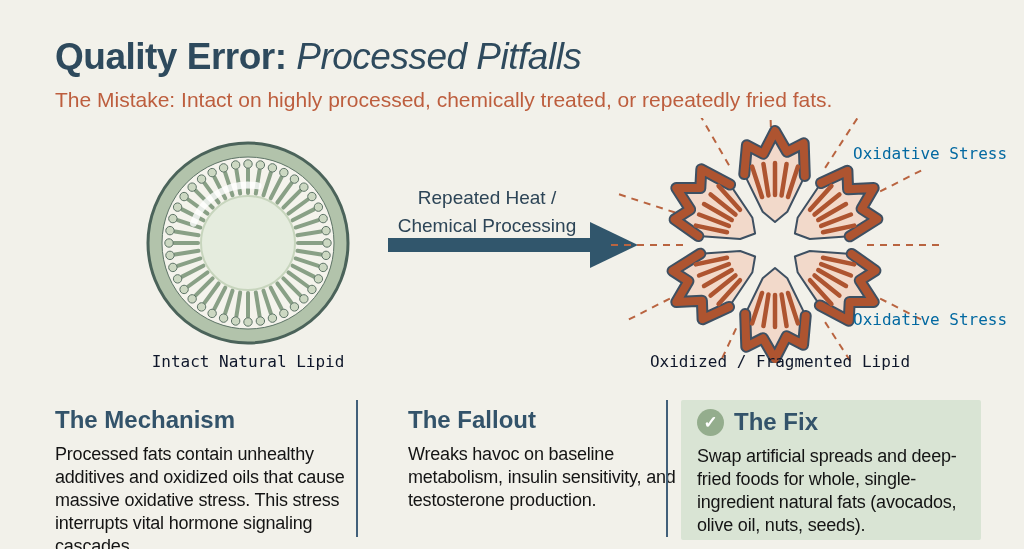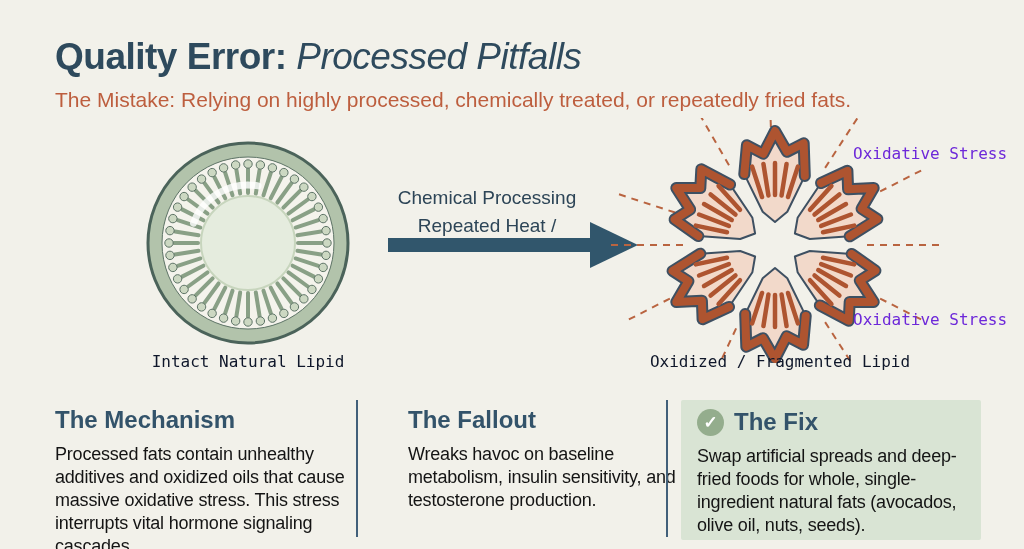--- a/index.html
+++ b/index.html
@@ -12,21 +12,21 @@
   
   .title{left:55px;top:36px;font-size:37px;letter-spacing:-0.5px;color:#2e4a5d;white-space:nowrap;}
   .title .b{font-weight:bold;text-align:right;}
   .title .r{font-weight:normal;font-style:italic;}
   .subtitle{left:55px;top:88px;font-size:21px;color:#bd5e3e;font-weight:500;white-space:nowrap;}
   
   .mono{font-family:"DejaVu Sans Mono","Liberation Mono",monospace;}
   .lipid-label{top:352px;font-size:16px;color:#0f172a;text-align:center;}
   #left-label{left:123px;width:250px;}
   #right-label{left:615px;width:330px;}
-  .stress{font-size:16px;color:#6d28d9;white-space:nowrap;}
+  .stress{font-size:16px;color:#0369a1;white-space:nowrap;}
   #stress-top{left:853px;top:144px;}
   #stress-bottom{left:853px;top:310px;}
   .arrow-text{left:372px;top:184px;width:230px;text-align:center;font-size:19px;line-height:28px;color:#2d4557;font-weight:500;}
   
   .col-heading{font-size:24px;color:#33536a;font-weight:700;}
   .col-body{font-size:18px;line-height:23px;color:#141414;margin-top:9px;letter-spacing:-0.2px;}
   #col-1{left:55px;top:406px;width:292px;}
   #col-2{left:376px;top:406px;width:292px;margin-left:32px;}
   #fix-panel{left:681px;top:400px;width:300px;height:140px;background:#d9e4d4;border-radius:2px;}
   #col-3{left:16px;top:8px;width:272px;position:absolute;}
@@ -36,21 +36,21 @@
   .fix-head{display:flex;align-items:center;gap:10px;}
   .check-circle{width:27px;height:27px;border-radius:50%;background:#94ad8d;color:#ffffff;
     display:flex;align-items:center;justify-content:center;font-size:17px;font-weight:bold;}
 </style>
 </head>
 <body>
 
 <div class="abs title">
   <span class="b">Quality Error:</span><span class="r"> Processed Pitfalls</span>
 </div>
-<div class="abs subtitle">The Mistake: Relying on highly processed, chemically treated, or repeatedly fried fats.</div>
+<div class="abs subtitle">The Mistake: Intact on highly processed, chemically treated, or repeatedly fried fats.</div>
 
 <svg id="left-lipid" class="abs" style="left:143px;top:138px;" width="210" height="210" viewBox="0 0 210 210">
     <circle cx="105" cy="105" r="100" fill="#b2c3ab" stroke="#4b635a" stroke-width="3"></circle>
     <circle cx="105" cy="105" r="86" fill="#f4f3ec" stroke="#5d7366" stroke-width="1"></circle>
     <line x1="179" y1="105" x2="155" y2="105" stroke="#89a086" stroke-width="4" stroke-linecap="round"></line>
     <circle cx="184" cy="105" r="4.2" fill="#ccd8c2" stroke="#5d7366" stroke-width="1"></circle>
     <line x1="178.08893720404018" y1="116.57615041297709" x2="154.3844170297569" y2="112.82172325201154" stroke="#89a086" stroke-width="4" stroke-linecap="round"></line>
     <circle cx="183.02737890701587" cy="117.35832273817823" r="4.2" fill="#ccd8c2" stroke="#5d7366" stroke-width="1"></circle>
     <line x1="175.37818220584137" y1="127.86725758374611" x2="152.55282581475768" y2="120.45084971874736" stroke="#89a086" stroke-width="4" stroke-linecap="round"></line>
     <circle cx="180.1334647873171" cy="129.41234255562085" r="4.2" fill="#ccd8c2" stroke="#5d7366" stroke-width="1"></circle>
@@ -127,22 +127,22 @@
     <line x1="175.37818220584137" y1="82.13274241625388" x2="152.55282581475768" y2="89.54915028125262" stroke="#89a086" stroke-width="4" stroke-linecap="round"></line>
     <circle cx="180.1334647873171" cy="80.58765744437913" r="4.2" fill="#ccd8c2" stroke="#5d7366" stroke-width="1"></circle>
     <line x1="178.08893720404018" y1="93.4238495870229" x2="154.3844170297569" y2="97.17827674798845" stroke="#89a086" stroke-width="4" stroke-linecap="round"></line>
     <circle cx="183.02737890701587" cy="92.64167726182174" r="4.2" fill="#ccd8c2" stroke="#5d7366" stroke-width="1"></circle>
     <circle cx="105" cy="105" r="47" fill="#e5ecde" stroke="#c7d5bd" stroke-width="2"></circle>
     <path d="M 50.5 85.2 A 58 58 0 0 1 115.1 47.9" fill="none" stroke="rgba(255,255,255,0.8)" stroke-width="7" stroke-linecap="round"></path>
   </svg>
 <div id="left-label" class="abs mono lipid-label">Intact Natural Lipid</div>
 
 <div class="abs arrow-text">
+  <div>Repeated Heat /</div>
   <div>Chemical Processing</div>
-  <div>Repeated Heat /</div>
 </div>
 <svg id="arrow-svg" class="abs" style="left:388px;top:221px;" width="252" height="48" viewBox="0 0 252 48">
     <rect x="0" y="17" width="205" height="14" fill="#31566c"></rect>
     <polygon points="202,1 250,24 202,47" fill="#31566c"></polygon>
   </svg>
 
 <svg id="right-lipid" class="abs" style="left:605px;top:118px;" width="350" height="245" viewBox="0 0 350 245">
     <line x1="82.50280050084588" y1="98.57043651750483" x2="10.222505262414217" y2="75.08514494500882" stroke="#b96440" stroke-width="2" stroke-dasharray="7 6"></line>
     <line x1="124.00000000000003" y1="47.32566285183164" x2="86.00000000000004" y2="-18.492267835785697" stroke="#b96440" stroke-width="2" stroke-dasharray="7 6"></line>
     <line x1="166.78924630336994" y1="35.05604391424319" x2="164.13688455397988" y2="-40.8976589392081" stroke="#b96440" stroke-width="2" stroke-dasharray="7 6"></line>

